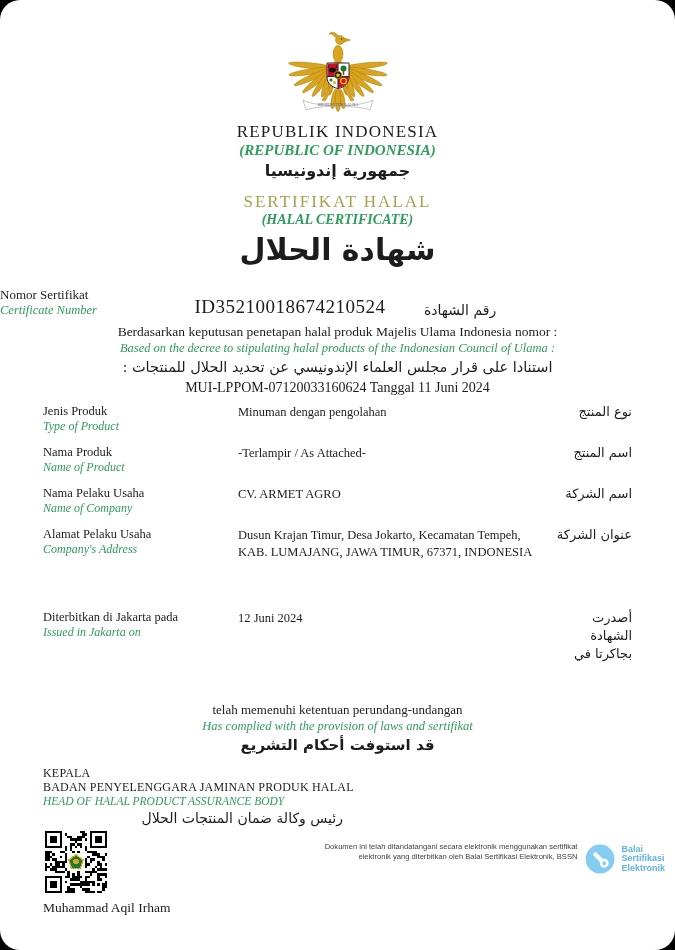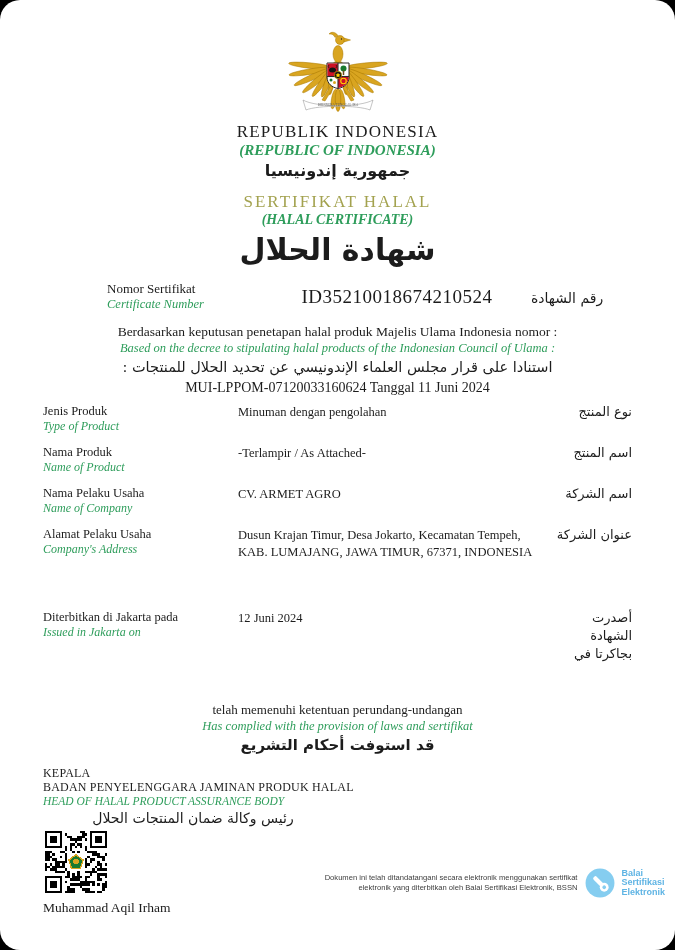--- a/index.html
+++ b/index.html
@@ -12,21 +12,21 @@
 
   .emblem{width:100px;height:92px;margin:24px auto 0;display:block;}
 
   .t-republik{font-size:17px;letter-spacing:1.2px;line-height:20px;margin-top:6px;}
   .t-republic-en{font-size:15px;font-weight:bold;line-height:16px;}
   .t-republic-ar{font-size:16px;font-weight:bold;line-height:22px;margin-top:2px;}
   .t-sertifikat{font-size:17px;letter-spacing:2px;color:#A3A24F;line-height:20px;margin-top:10px;}
   .t-cert-en{font-size:14px;font-weight:bold;line-height:16px;}
   .t-cert-ar{font-size:30px;font-weight:bold;line-height:40px;margin-top:2px;}
 
-  .certnum-row{display:flex;align-items:center;padding-left:107px;margin-top:4px;height:44px;}
+  .certnum-row{display:flex;align-items:flex-end;margin-top:4px;height:44px;}
   .certnum-labels{width:150px;}
   .certnum-labels .l1{font-size:13px;line-height:16px;}
   .certnum-labels .l2{font-size:12.5px;line-height:15px;}
   .certnum-value{font-size:19px;letter-spacing:0.5px;margin-left:40px;width:200px;text-align:center;padding-top:1px;}
   .certnum-ar{font-size:14px;margin-left:34px;padding-top:4px;}
 
   .decree{margin-top:5px;}
   .decree .d1{font-size:13.5px;line-height:17px;}
   .decree .d2{font-size:12.5px;line-height:16px;}
   .decree .d3{font-size:14.5px;line-height:22px;}
@@ -41,27 +41,27 @@
   .frow-issued{margin-top:48px;}
 
   .compliance{margin-top:38px;}
   .compliance .c1{font-size:13px;line-height:17px;}
   .compliance .c2{font-size:12.5px;line-height:16px;}
   .compliance .c3{font-size:15px;line-height:22px;font-weight:bold;}
 
   .kepala{padding-left:43px;margin-top:10px;}
   .kepala .k1,.kepala .k2{font-size:12px;line-height:14px;letter-spacing:0.2px;}
   .kepala .k3{font-size:11.5px;line-height:14px;}
-  .kepala .k4{font-size:14px;line-height:20px;width:300px;text-align:center;}
+  .kepala .k4{font-size:14px;line-height:20px;width:300px;}
 
   .qr-wrap{margin:3px 0 0 45px;width:62px;height:62px;position:relative;}
   .qr-wrap svg{width:62px;height:62px;display:block;}
   .signer{padding-left:43px;margin-top:7px;font-size:13.5px;line-height:16px;}
 
-  .footer{position:absolute;top:866px;right:10px;display:flex;align-items:center;}
+  .footer{position:absolute;top:842px;right:10px;display:flex;}
   .disclaimer{font-family:"Liberation Sans",sans-serif;font-size:7.6px;line-height:10px;color:#3d3d3d;text-align:right;}
   .bse{display:flex;align-items:center;margin-left:6px;}
   .bse-icon{width:34px;height:34px;}
   .bse-text{font-family:"Liberation Sans",sans-serif;font-weight:bold;font-size:9px;line-height:9.5px;color:#5FB4E4;margin-left:4px;}
 </style>
 </head>
 <body>
 
 <div class="page">
 

